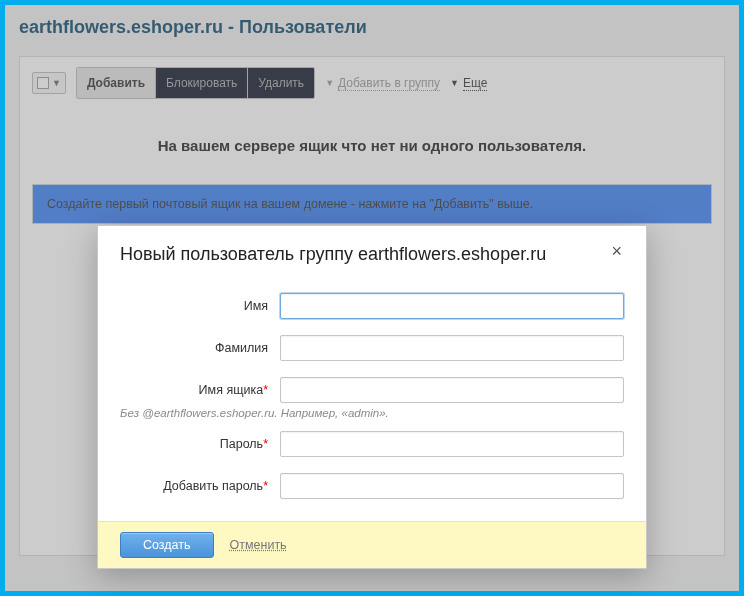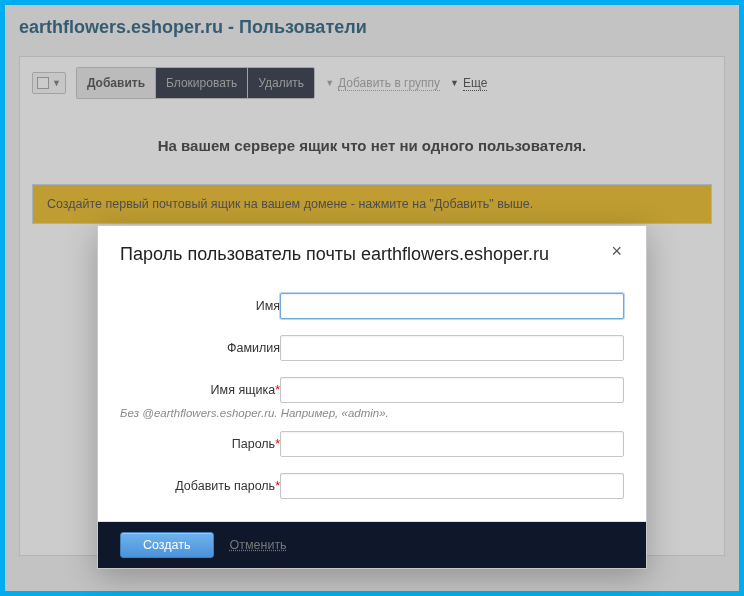--- a/index.html
+++ b/index.html
@@ -101,21 +101,21 @@
   .empty-msg {
     text-align: center;
     font-weight: bold;
     font-size: 15px;
     color: #222;
     padding: 28px 0 30px;
   }
   .hint-box {
     margin: 0 12px;
     border: 1px solid #c7d2e1;
-    background: #eab308;
+    background: #3b82f6;
     padding: 12px 14px;
     font-size: 12.5px;
     color: #333;
   }
 
   
   .dim {
     position: absolute;
     top: 5px; left: 5px; right: 5px; bottom: 5px;
     background: rgba(120,120,120,0.38);
@@ -156,20 +156,21 @@
   .form-row {
     display: flex;
     align-items: center;
     margin: 10px 0 16px;
   }
   .form-row .lab {
     width: 160px;
     text-align: right;
     font-size: 12.5px;
     color: #333;
+    padding-right: 12px;
   }
   .form-row .lab .req { color: #d00; }
   .form-row input[type=text], .form-row input[type=password] {
     flex: 1;
     height: 26px;
     border: 1px solid #c5c5c5;
     border-radius: 2px;
     padding: 0 6px;
     font-size: 13px;
     box-shadow: inset 0 1px 2px rgba(0,0,0,.06);
@@ -185,21 +186,21 @@
     margin-bottom: 12px;
     flex-direction: column;
   }
   .hint-row .spacer { width: 172px; }
   .hint-row .hint {
     font-size: 11.5px;
     font-style: italic;
     color: #8a8a8a;
   }
   .modal-foot {
-    background: #0f172a;
+    background: #fef9c3;
     border-top: 1px solid #e0e0e0;
     padding: 10px 22px;
     display: flex;
     align-items: center;
     gap: 16px;
   }
   .btn-primary {
     background: linear-gradient(#6fb2ec, #4a93db);
     border: 1px solid #3f7fc0;
     color: #fff;
@@ -249,21 +250,21 @@
     <div class="empty-msg">На вашем сервере ящик что нет ни одного пользователя.</div>
 
     <div class="hint-box">Создайте первый почтовый ящик на вашем домене - нажмите на "Добавить" выше.</div>
   </div>
 </div>
 
 <div class="dim"></div>
 
 <div class="modal">
   <div class="modal-head">
-    <div class="modal-title">Пароль пользователь почты earthflowers.eshoper.ru</div>
+    <div class="modal-title">Новый пользователь группу earthflowers.eshoper.ru</div>
     <button class="modal-close">×</button>
   </div>
   <div class="modal-body">
 
     <div class="form-row">
       <div class="lab">Имя</div>
       <input type="text" class="focus" style="">
     </div>
 
     <div class="form-row">

